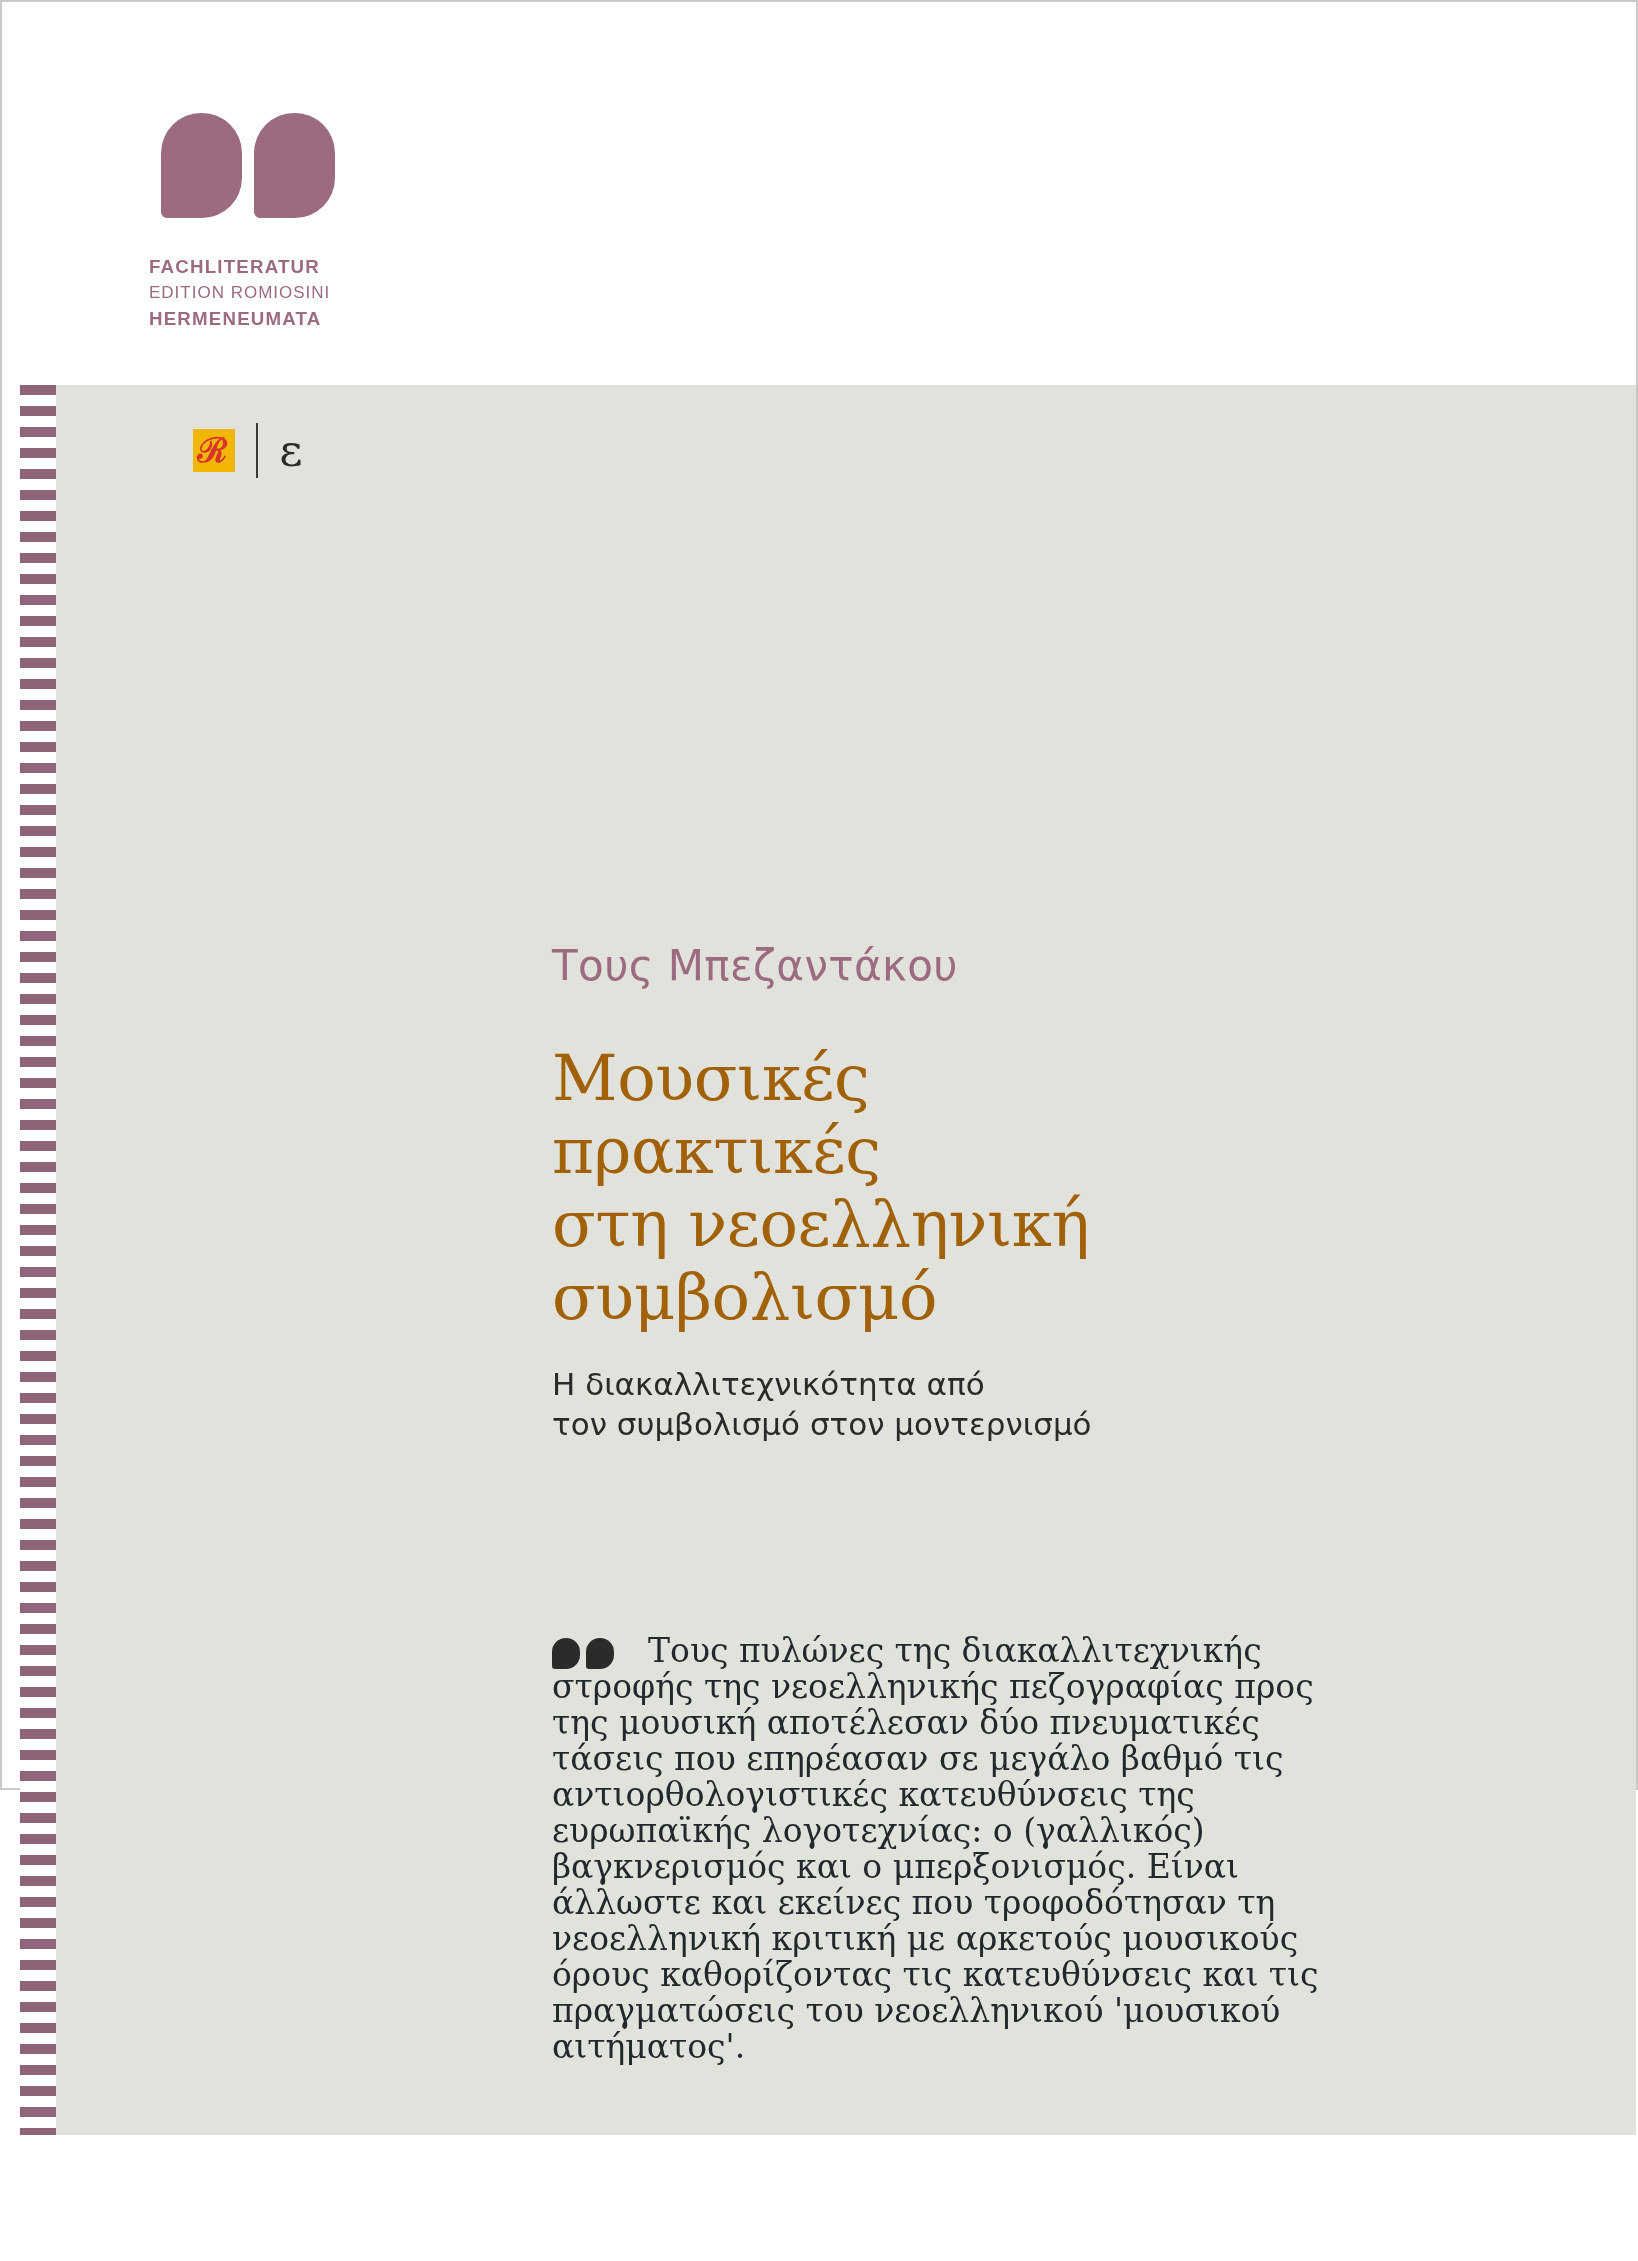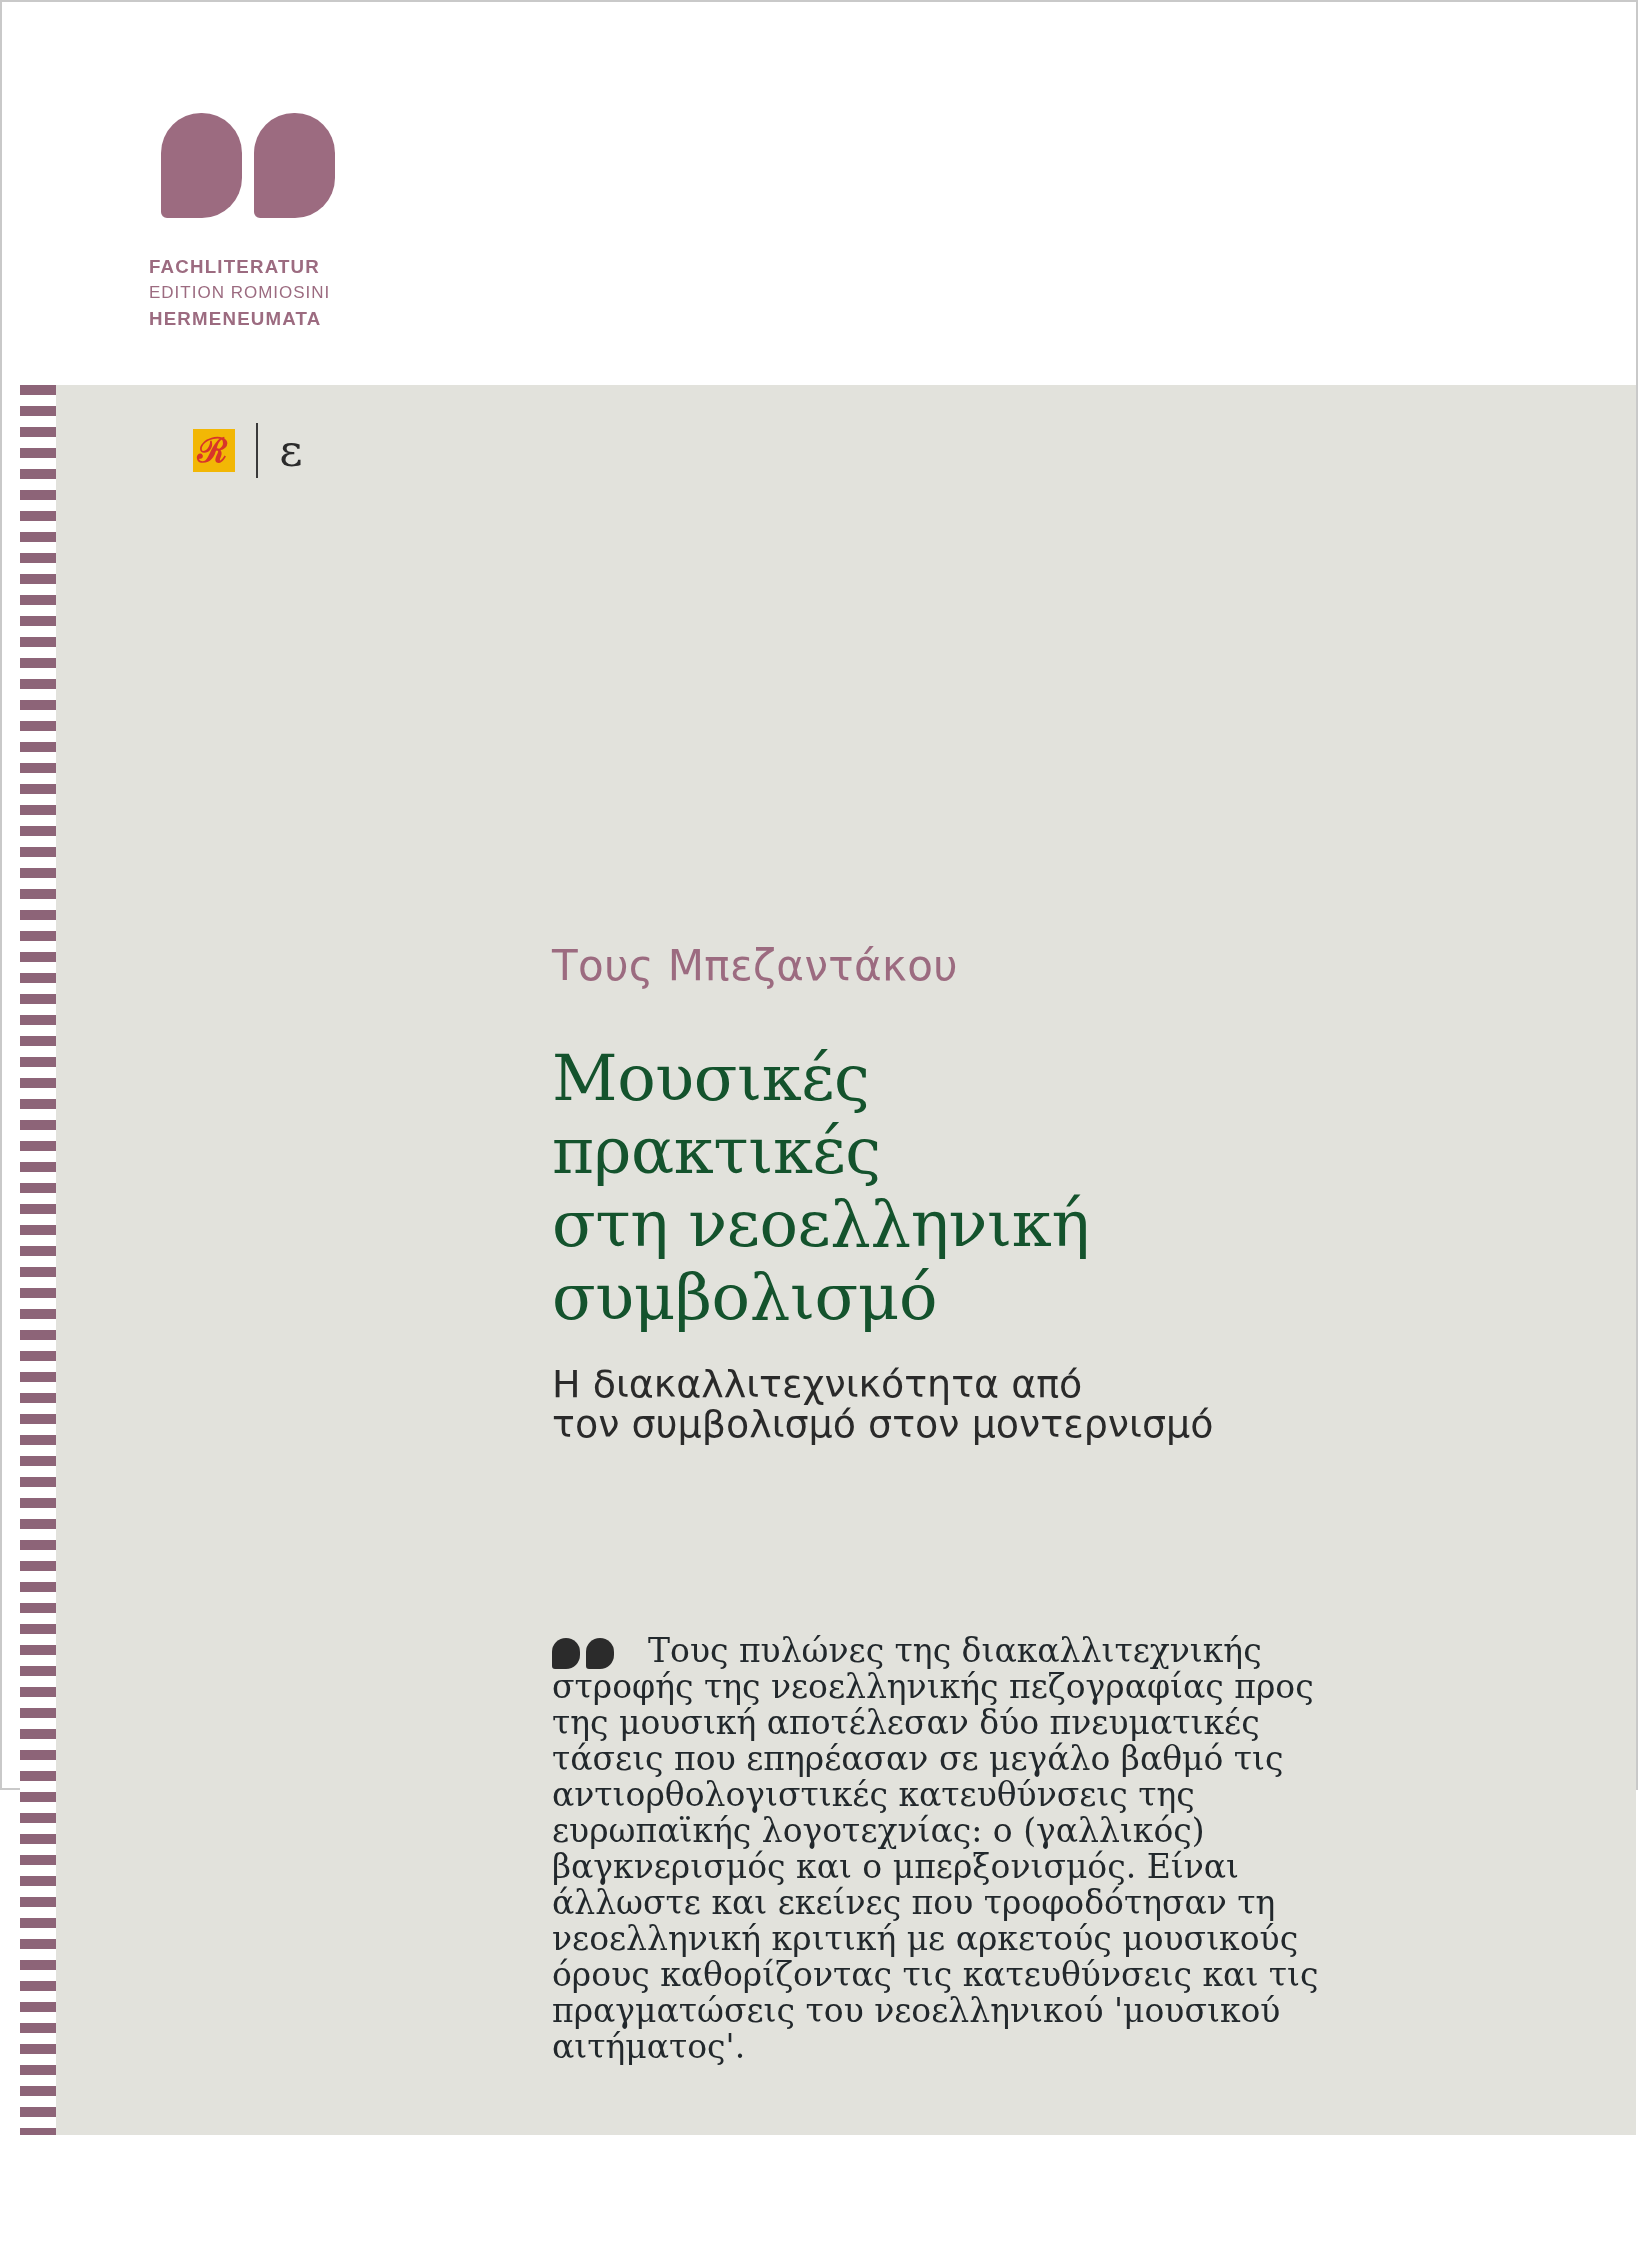--- a/index.html
+++ b/index.html
@@ -144,27 +144,27 @@
     font-family: "DejaVu Sans", sans-serif;
     font-size: 42px;
     line-height: 49px;
     letter-spacing: 0.4px;
     margin-bottom: 52px;
   }
   .main-title {
     font-family: "DejaVu Serif", serif;
     font-size: 64px;
     line-height: 73px;
-    color: #14532d;
+    color: #a16207;
     letter-spacing: -0.4px;
     margin-bottom: 30px;
   }
   .subtitle {
     font-family: "DejaVu Sans", sans-serif;
-    font-size: 38px;
+    font-size: 31px;
     line-height: 40px;
     color: #2a2a2a;
   }
 
   
   .blurb-wrap {
     position: absolute;
     left: 550px;
     top: 1631px;
     width: 770px;

